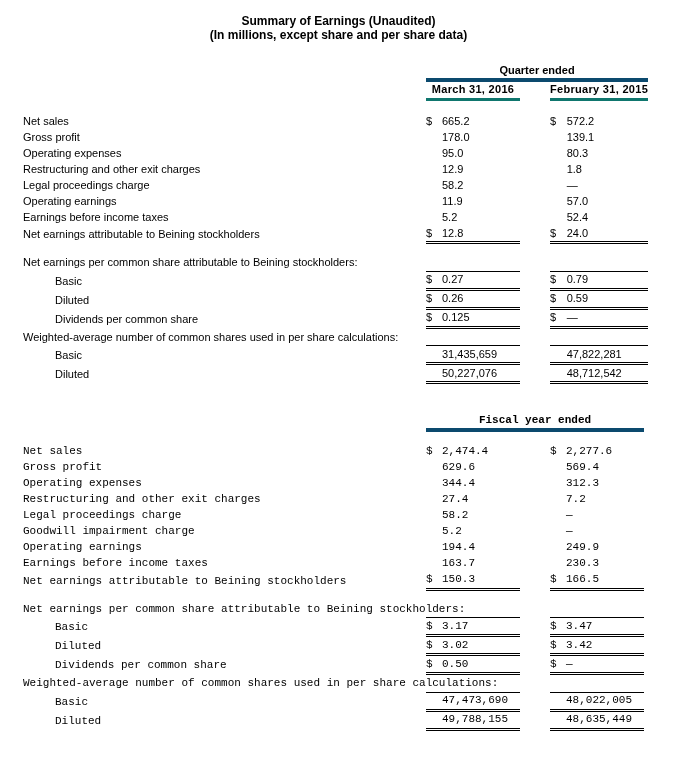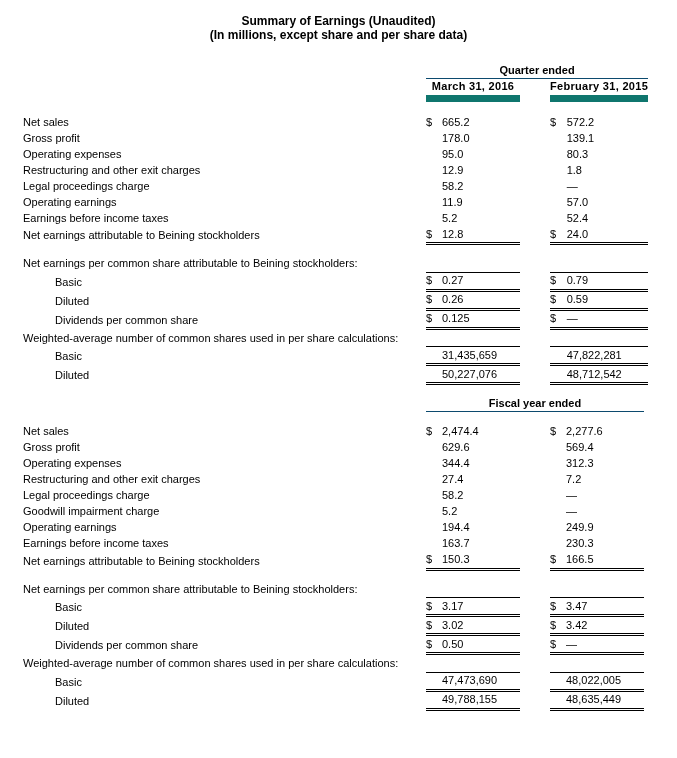--- a/index.html
+++ b/index.html
@@ -15,41 +15,41 @@
   .doc-title, .doc-subtitle{
     font-size:12px;font-weight:bold;line-height:14px;
     margin:0;
   }
   table.fin{
     border-collapse:collapse;
     margin-left:23px;
     table-layout:fixed;
   }
   table.fin.first{margin-top:20px;}
-  table.fin.second{margin-top:10px;}
+  table.fin.second{margin-top:28px;font-family:Liberation Mono, monospace;}
   td,th{
     font-size:11px;
     line-height:13px;
     padding:1.5px 0 1.5px 0;
     vertical-align:bottom;
     white-space:nowrap;
     overflow:visible;
   }
   .c-label{width:371px;}
   .c-cur{width:16px;text-align:left;}
   .c-val{width:78px;}
   .c-gap{width:30px;}
   .period-th{
     font-weight:bold;text-align:center;
-    border-bottom:1px solid #0c4a6e;
+    border-bottom:4px solid #0c4a6e;
     padding-bottom:1px;
   }
   .date-th{
     font-weight:bold;text-align:center;
-    border-bottom:7px solid #0f766e;
+    border-bottom:3px solid #0f766e;
     padding-bottom:2px;
     letter-spacing:0.3px;
   }
   .dbl{border-bottom:3px double #000;}
   .topline{border-top:1px solid #000;}
   .indent{padding-left:32px;}
   .sp td{height:10px;padding:0;}
   .sp-lg td{height:12px;padding:0;}
   .section-hdr td{padding-top:2px;}
 </style>

